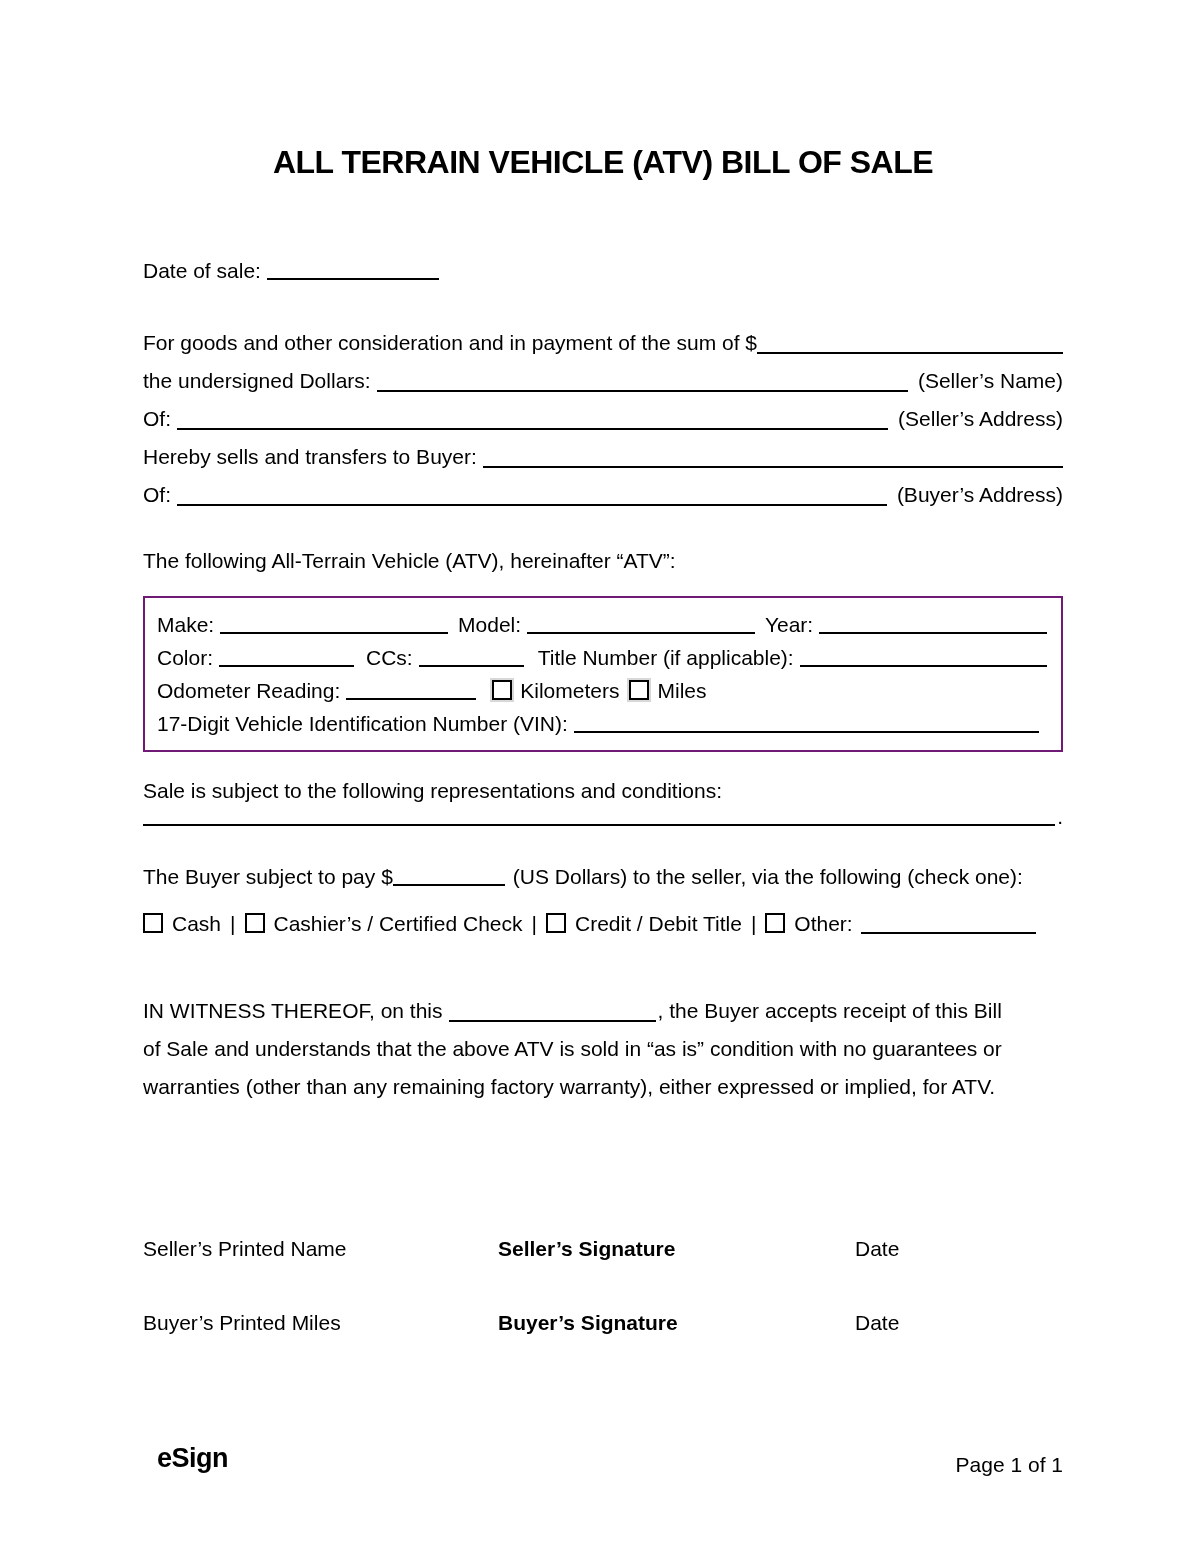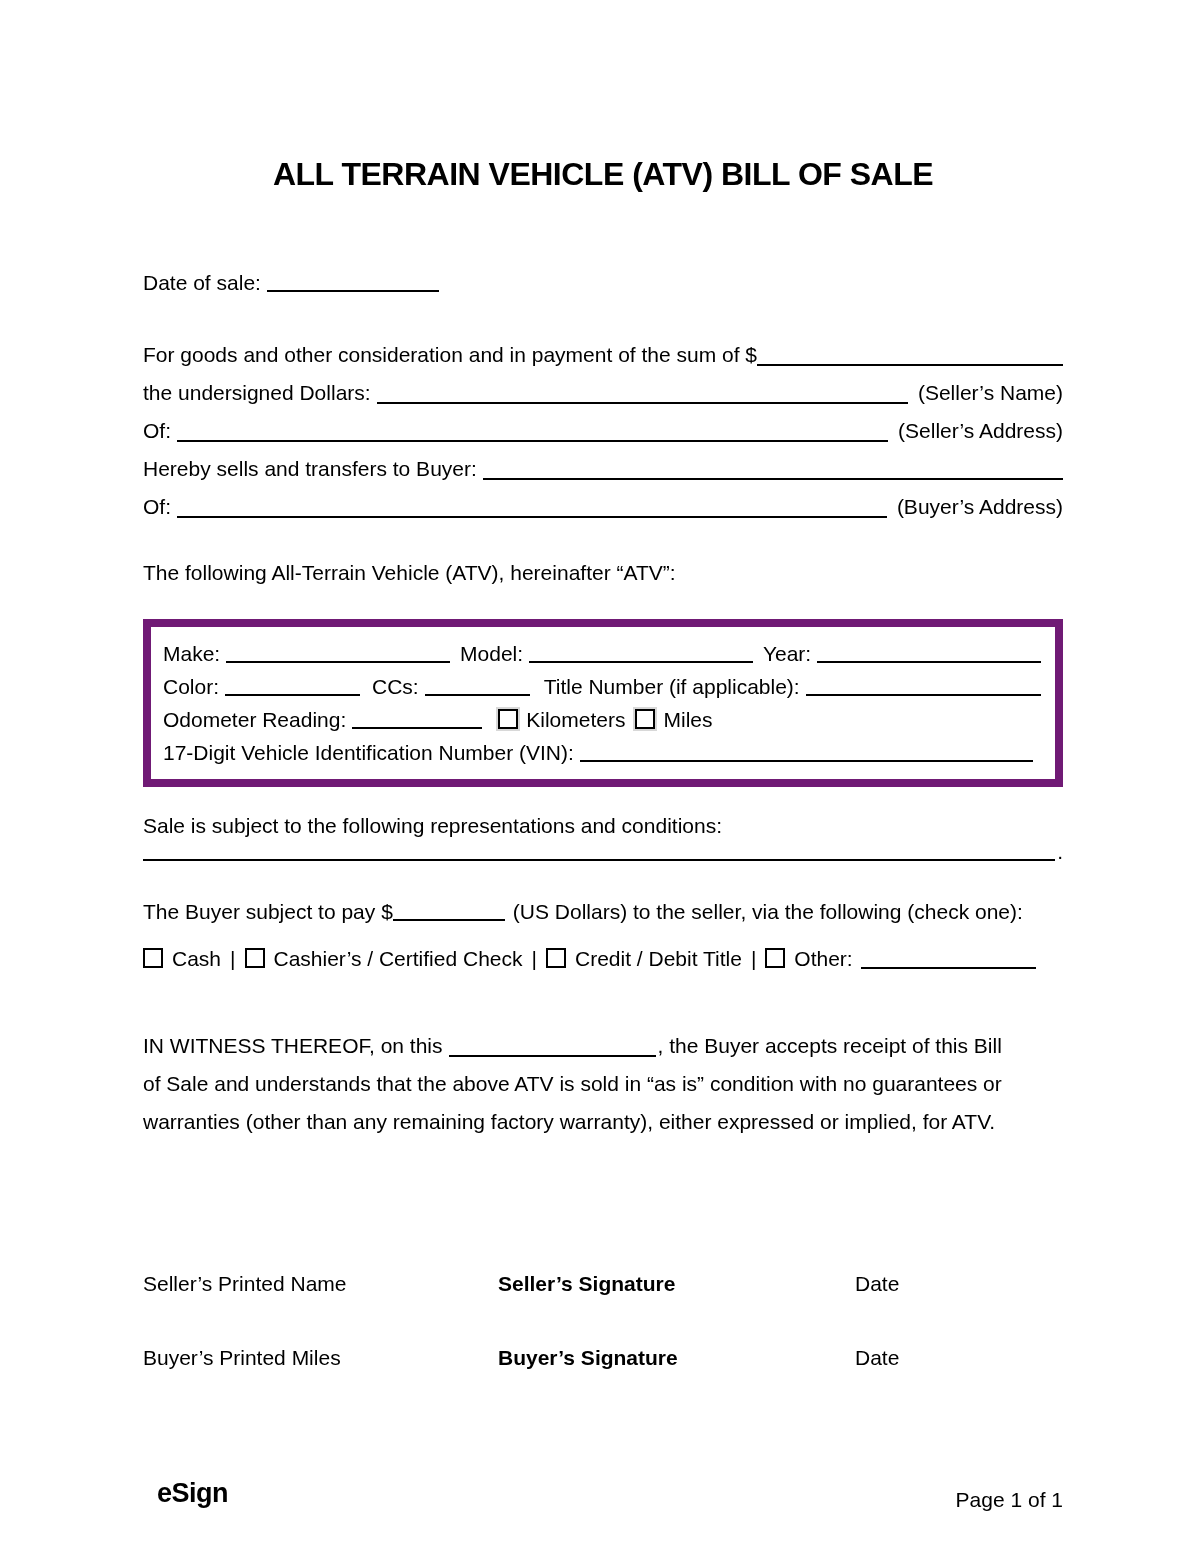--- a/index.html
+++ b/index.html
@@ -6,21 +6,21 @@
   .page {
     position:relative;
     width:1202px; height:1556px;
     margin:0 auto;
     background:#ffffff;
     font-family:"Liberation Sans", sans-serif;
     font-size:21px;
     color:#000;
     overflow:hidden;
   }
-  .content { position:absolute; left:143px; right:139px; top:12px; }
+  .content { position:absolute; left:143px; right:139px; top:0; }
 
   h1.doc-title {
     margin:0; padding-top:142px;
     font-size:32px; line-height:40px;
     font-weight:bold; text-align:center;
     letter-spacing:-0.5px;
     white-space:nowrap;
   }
 
   .row { display:flex; line-height:26px; }
@@ -40,22 +40,22 @@
   .date-row { margin-top:76px; }
   .date-row .fill { flex:0 0 172px; }
 
   .intro { margin-top:40px; }
   .intro .row { line-height:38px; }
   .intro .fill { margin-bottom:8px; }
 
   .veh-intro { margin-top:28px; line-height:38px; }
 
   .veh-box {
-    margin-top:27px;
-    border:8px solid #701a75;
+    margin-top:16px;
+    border:2px solid #701a75;
     padding:10px 14px 10px 12px;
   }
   .veh-box .row { line-height:33px; }
   .veh-box .fill { margin-bottom:7px; }
 
   .checkbox {
     flex:0 0 auto;
     display:inline-block;
     width:16px; height:16px;
     border:2px solid #000;

